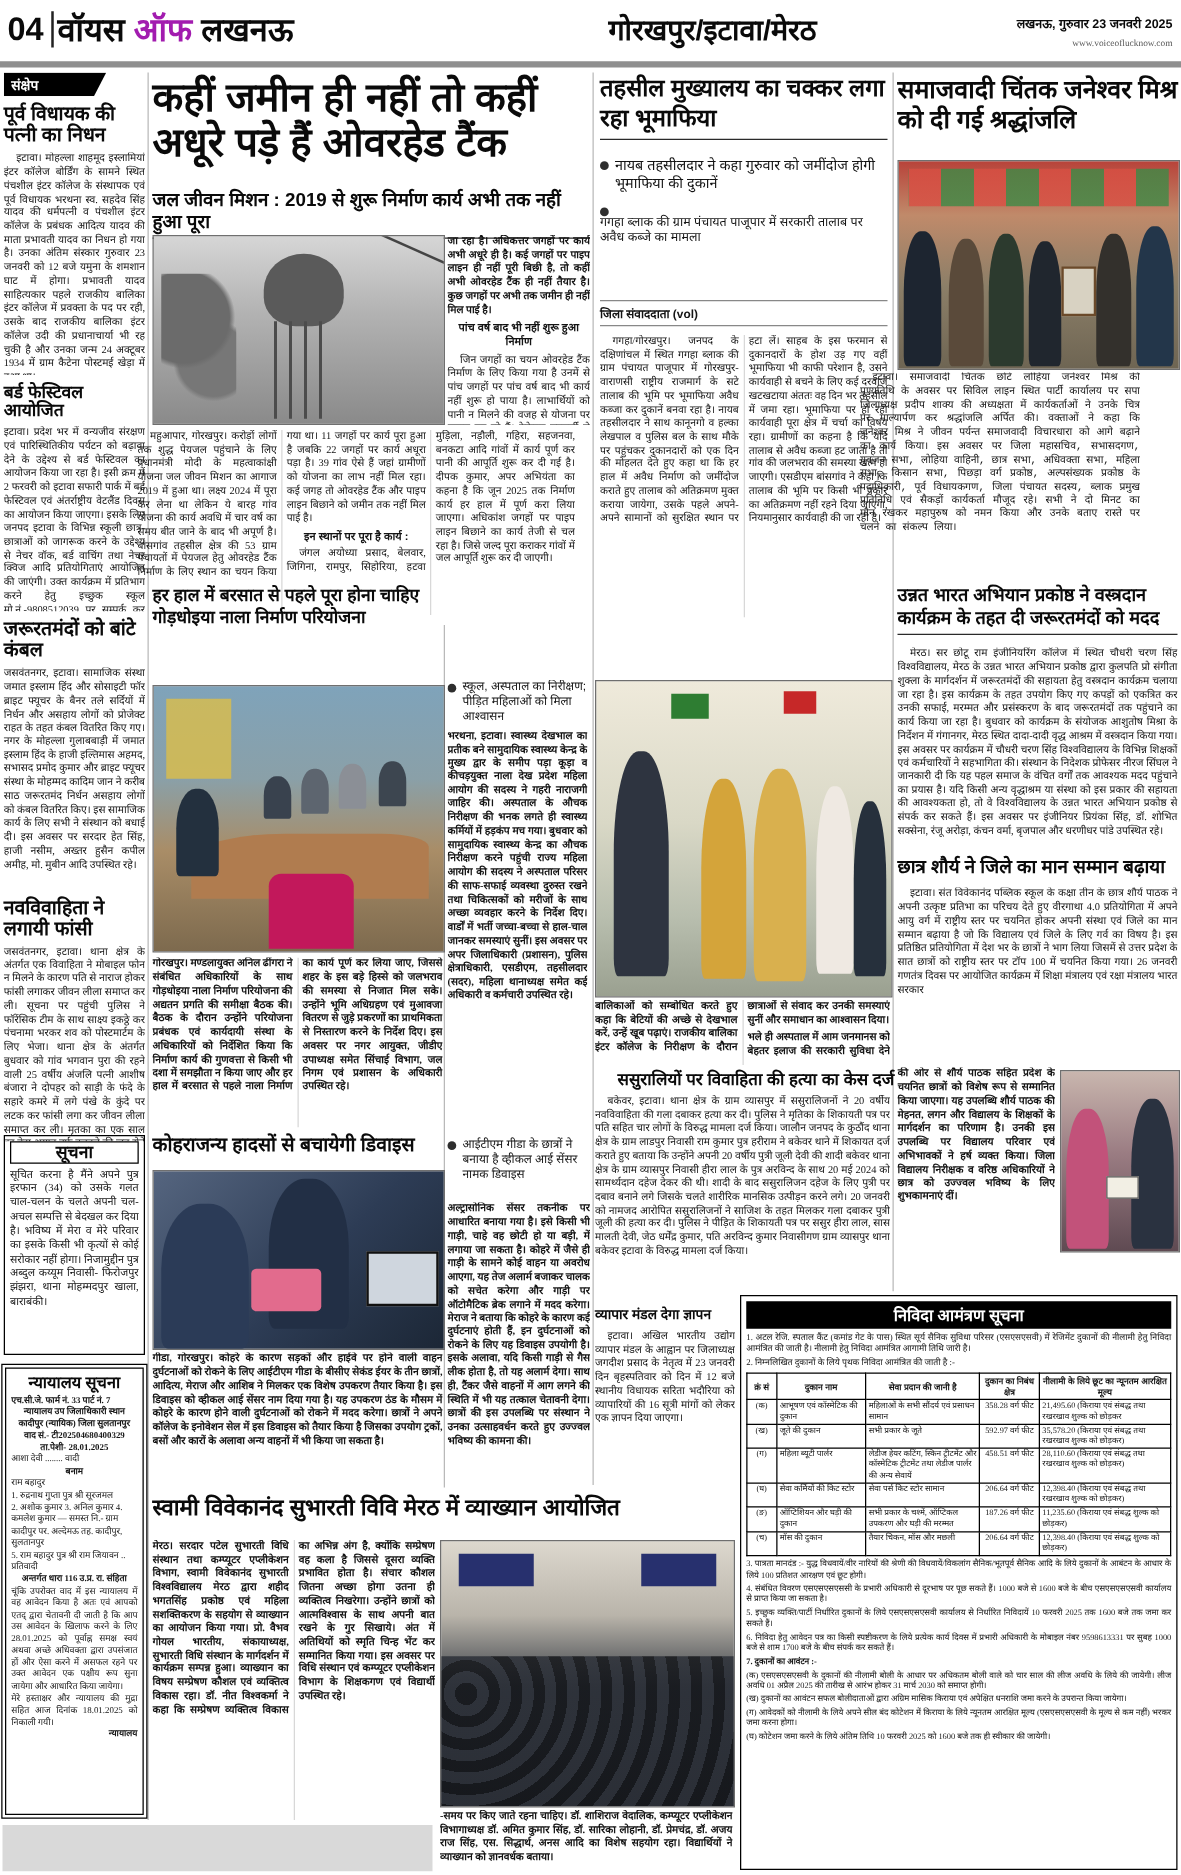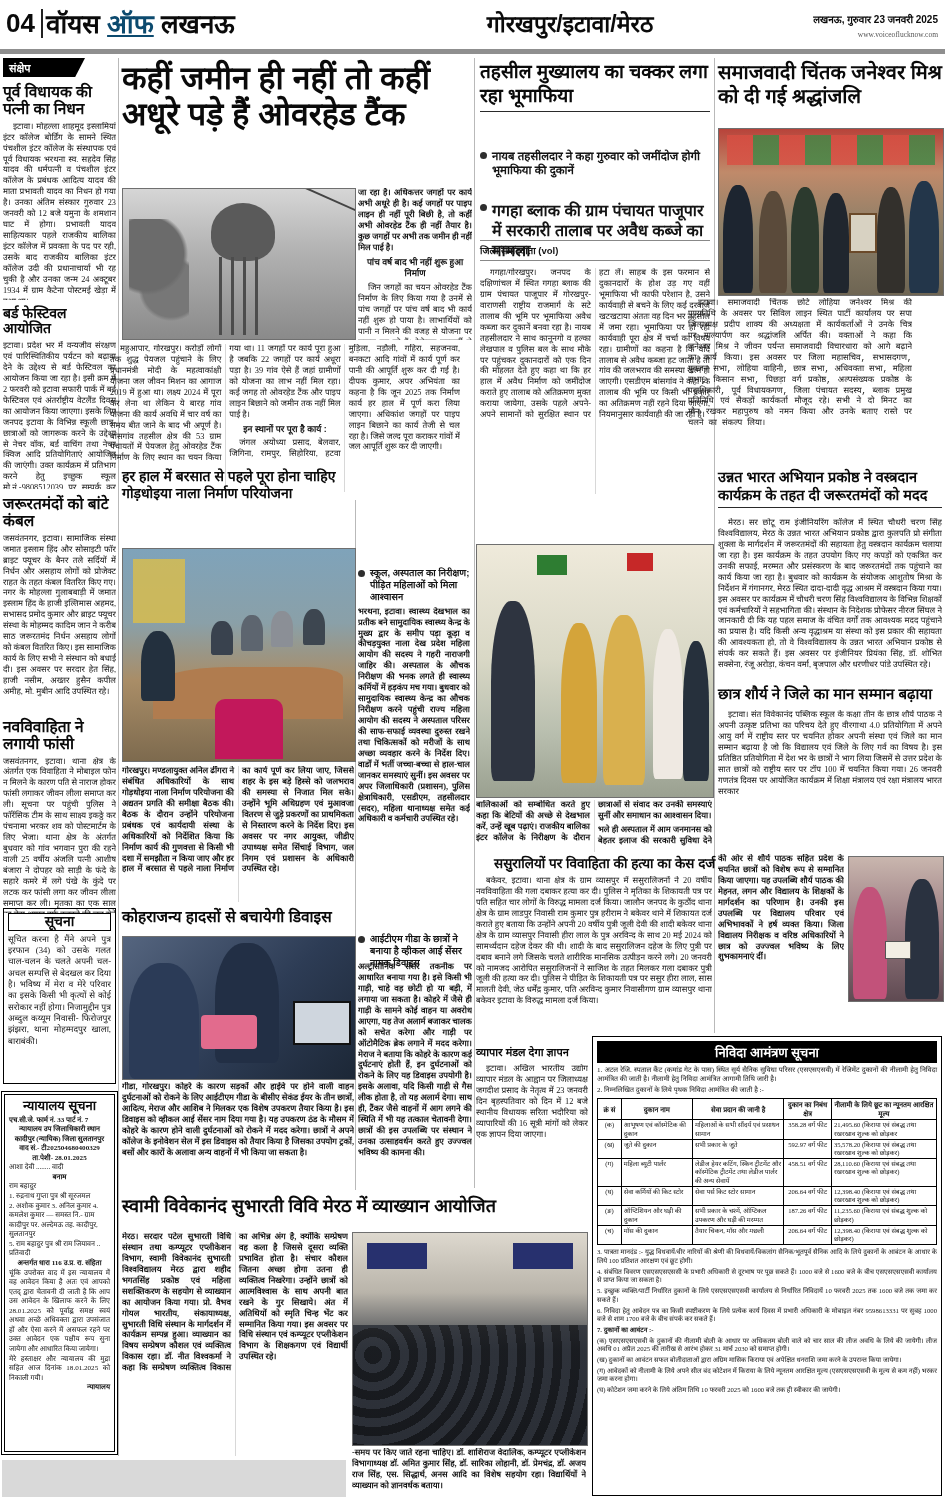--- a/index.html
+++ b/index.html
@@ -8,21 +8,21 @@
   .abs{position:absolute;}
   .head{font-family:"Liberation Sans",sans-serif;font-weight:bold;color:#0a0a0a;line-height:1.12;}
   .body-txt{font-size:8.3px;line-height:1.32;text-align:justify;overflow:hidden;}
   .body-txt p{margin:0 0 3px;text-indent:10px;}
   .body-txt p.nf{text-indent:0;font-weight:bold;}
   .ch{font-weight:bold;text-align:center;text-indent:0 !important;font-size:8.8px;font-family:"Liberation Sans",sans-serif;}
   .cols2{column-count:2;column-gap:8px;column-rule:1px solid #d8d8d8;}
   .cols3{column-count:3;column-gap:8px;column-rule:1px solid #d8d8d8;}
   .vrule{position:absolute;width:1px;background:#b9b9b9;}
   .photo{position:absolute;overflow:hidden;border:1px solid #6f6f6f;}
-  .bullet{display:flex;font-family:"Liberation Sans",sans-serif;font-weight:bold;line-height:1.25;margin-top:23px;}
+  .bullet{display:flex;font-family:"Liberation Sans",sans-serif;font-weight:normal;line-height:1.25;}
   .dot{display:inline-block;width:7px;height:7px;border-radius:50%;background:#2e2e2e;margin:3px 5px 0 0;flex:none;}
   .underlined{border-bottom:1.5px solid #2a2a2a;padding-bottom:3px;}
   .byline{font-family:"Liberation Sans",sans-serif;font-weight:bold;font-size:9.5px;
           border-top:1px solid #888;border-bottom:1px solid #888;padding:3px 0;}
   .boxed{border:1.6px solid #000;padding:4px;box-sizing:border-box;}
   .double{outline:1px solid #000;outline-offset:2px;}
   .banner{background:#000;color:#fff;text-align:center;font-family:"Liberation Sans",sans-serif;
           font-weight:bold;font-size:13px;padding:2px 0;}
   table.tender{width:100%;border-collapse:collapse;margin:3px 0;}
   table.tender th{border:1px solid #000;font-size:6.9px;padding:1px 2px;font-family:"Liberation Sans",sans-serif;}
@@ -35,21 +35,21 @@
 </style>
 </head>
 <body>
 
 <div class="page">
 
   <div class="abs" style="left:0;top:0;width:945px;height:48px;">
     <span class="abs head" style="left:6px;top:9px;font-size:26px;border-right:2px solid #222;padding-right:6px;">04</span>
     <span class="abs head" style="left:46px;top:10px;font-size:26px;">
       <span>वॉयस</span>
-      <span style="color:#0c4a6e;text-decoration:underline;">ऑफ</span>
+      <span style="color:#a21caf;">ऑफ</span>
       <span>लखनऊ</span>
     </span>
     <span class="abs head" style="left:420px;top:12px;width:300px;text-align:center;font-size:23px;">गोरखपुर/इटावा/मेरठ</span>
     <span class="abs head" style="left:760px;top:14px;width:178px;text-align:right;font-size:10px;">लखनऊ, गुरुवार 23 जनवरी 2025</span>
     <span class="abs" style="left:760px;top:30px;width:178px;text-align:right;font-size:7.5px;color:#555;">www.voiceoflucknow.com</span>
   </div>
   <div class="abs" style="left:0;top:49px;width:945px;height:5px;background:#8f8f8f;"></div>
 
   <div class="vrule" style="left:118px;top:58px;height:1398px;"></div>
   <div class="vrule" style="left:474px;top:58px;height:1130px;"></div>
@@ -86,20 +86,21 @@
     <div class="court-line">2. अशोक कुमार  3. अनिल कुमार  4. कमलेश कुमार — समस्त नि.- ग्राम कादीपुर पर. अल्देमऊ तह. कादीपुर, सुलतानपुर</div>
     <div class="court-line">5. राम बहादुर पुत्र श्री राम जियावन .. प्रतिवादी</div>
     <div class="court-line cc">अन्तर्गत धारा 116 उ.प्र. रा. संहिता</div>
     <div class="court-line" style="text-align:justify;">चूंकि उपरोक्त वाद में इस न्यायालय में वह आवेदन किया है अतः एवं आपको एतद् द्वारा चेतावनी दी जाती है कि आप उस आवेदन के खिलाफ करने के लिए 28.01.2025 को पूर्वाह्न समक्ष स्वयं अथवा अच्छे अधिवक्ता द्वारा उपसंजात हों और ऐसा करने में असफल रहने पर उक्त आवेदन एक पक्षीय रूप सुना जायेगा और आधारित किया जायेगा।</div>
     <div class="court-line" style="text-align:justify;">मेरे हस्ताक्षर और न्यायालय की मुद्रा सहित आज दिनांक 18.01.2025 को निकाली गयी।</div>
     <div class="court-line" style="text-align:right;font-weight:bold;">न्यायालय</div>
   </div>
   <div class="abs" style="left:2px;top:1460px;width:344px;height:37px;background:#d9d9d9;"></div>
 
   <div class="abs head" style="left:122px;top:60px;width:352px;font-size:32px;line-height:1.13;">कहीं जमीन ही नहीं तो कहीं अधूरे पड़े हैं ओवरहेड टैंक</div>
+  <div class="abs head underlined" style="left:122px;top:153px;width:350px;font-size:15px;">जल जीवन मिशन : 2019 से शुरू निर्माण कार्य अभी तक नहीं हुआ पूरा</div>
 
   <div class="photo" style="left:122px;top:188px;width:232px;height:150px;background:linear-gradient(180deg,#d6d6d6 0%,#b3b3b3 40%,#8a8a8a 100%);">
     <div class="abs" style="left:88px;top:14px;width:64px;height:58px;background:#5a5a5a;border-radius:50% 50% 40% 40%;"></div>
     <div class="abs" style="left:96px;top:68px;width:48px;height:78px;background:repeating-linear-gradient(90deg,#4c4c4c 0 3px,transparent 3px 12px);"></div>
     <div class="abs" style="left:6px;top:30px;width:60px;height:116px;background:radial-gradient(circle at 30% 30%,#6b6b6b 0 40%,transparent 45%),radial-gradient(circle at 70% 60%,#777 0 35%,transparent 40%);"></div>
     <div class="abs" style="left:150px;top:8px;width:110px;height:2px;background:#444;transform:rotate(24deg);"></div>
   </div>
 
   <div class="abs body-txt" style="left:358px;top:188px;width:114px;height:152px;">
     <p class="nf">जा रहा है। अधिकत्तर जगहों पर कार्य अभी अधूरे ही है। कई जगहों पर पाइप लाइन ही नहीं पूरी बिछी है, तो कहीं अभी ओवरहेड टैंक ही नहीं तैयार है। कुछ जगहों पर अभी तक जमीन ही नहीं मिल पाई है।</p>
@@ -160,21 +161,21 @@
   <div class="abs body-txt" style="left:352px;top:1448px;width:234px;height:48px;">
     <p class="nf">-समय पर किए जाते रहना चाहिए। डॉ. शाशिराज वेदालिक, कम्प्यूटर एप्लीकेशन विभागाध्यक्ष डॉ. अमित कुमार सिंह, डॉ. सारिका लोहानी, डॉ. प्रेमचंद्र, डॉ. अजय राज सिंह, एस. सिद्धार्थ, अनस आदि का विशेष सहयोग रहा। विद्यार्थियों ने व्याख्यान को ज्ञानवर्धक बताया।</p>
   </div>
 
   <div class="abs head underlined" style="left:480px;top:60px;width:230px;font-size:19px;line-height:1.25;">तहसील मुख्यालय का चक्कर लगा रहा भूमाफिया</div>
   <div class="abs" style="left:480px;top:126px;width:230px;">
     <div class="bullet" style="font-size:11.5px;margin-bottom:8px;">
       <span class="dot"></span>
       <span>नायब तहसीलदार ने कहा गुरुवार को जमींदोज होगी भूमाफिया की दुकानें</span>
     </div>
-    <div class="bullet" style="font-size:16px;">
+    <div class="bullet" style="font-size:10px;flex-direction:column;">
       <span class="dot"></span>
       <span>गगहा ब्लाक की ग्राम पंचायत पाजूपार में सरकारी तालाब पर अवैध कब्जे का मामला</span>
     </div>
   </div>
   <div class="abs byline" style="left:480px;top:240px;width:230px;">जिला संवाददाता (vol)</div>
   <div class="abs body-txt cols2" style="left:480px;top:268px;width:230px;height:226px;">
     <p>गगहा/गोरखपुर। जनपद के दक्षिणांचल में स्थित गगहा ब्लाक की ग्राम पंचायत पाजूपार में गोरखपुर-वाराणसी राष्ट्रीय राजमार्ग के सटे तालाब की भूमि पर भूमाफिया अवैध कब्जा कर दुकानें बनवा रहा है। नायब तहसीलदार ने साथ कानूनगो व हल्का लेखपाल व पुलिस बल के साथ मौके पर पहुंचकर दुकानदारों को एक दिन की मोहलत देते हुए कहा था कि हर हाल में अवैध निर्माण को जमींदोज कराते हुए तालाब को अतिक्रमण मुक्त कराया जायेगा, उसके पहले अपने-अपने सामानों को सुरक्षित स्थान पर हटा लें। साहब के इस फरमान से दुकानदारों के होश उड़ गए वहीं भूमाफिया भी काफी परेशान है, उसने कार्यवाही से बचने के लिए कई दरवाजे खटखटाया अंततः वह दिन भर तहसील में जमा रहा। भूमाफिया पर हो रही कार्यवाही पूरा क्षेत्र में चर्चा का विषय रहा। ग्रामीणों का कहना है कि यदि तालाब से अवैध कब्जा हट जाता है तो गांव की जलभराव की समस्या खत्म हो जाएगी। एसडीएम बांसगांव ने कहा कि तालाब की भूमि पर किसी भी प्रकार का अतिक्रमण नहीं रहने दिया जाएगा, नियमानुसार कार्यवाही की जा रही है।</p>
   </div>
 
   <div class="abs" style="left:358px;top:544px;width:112px;height:358px;overflow:hidden;">

